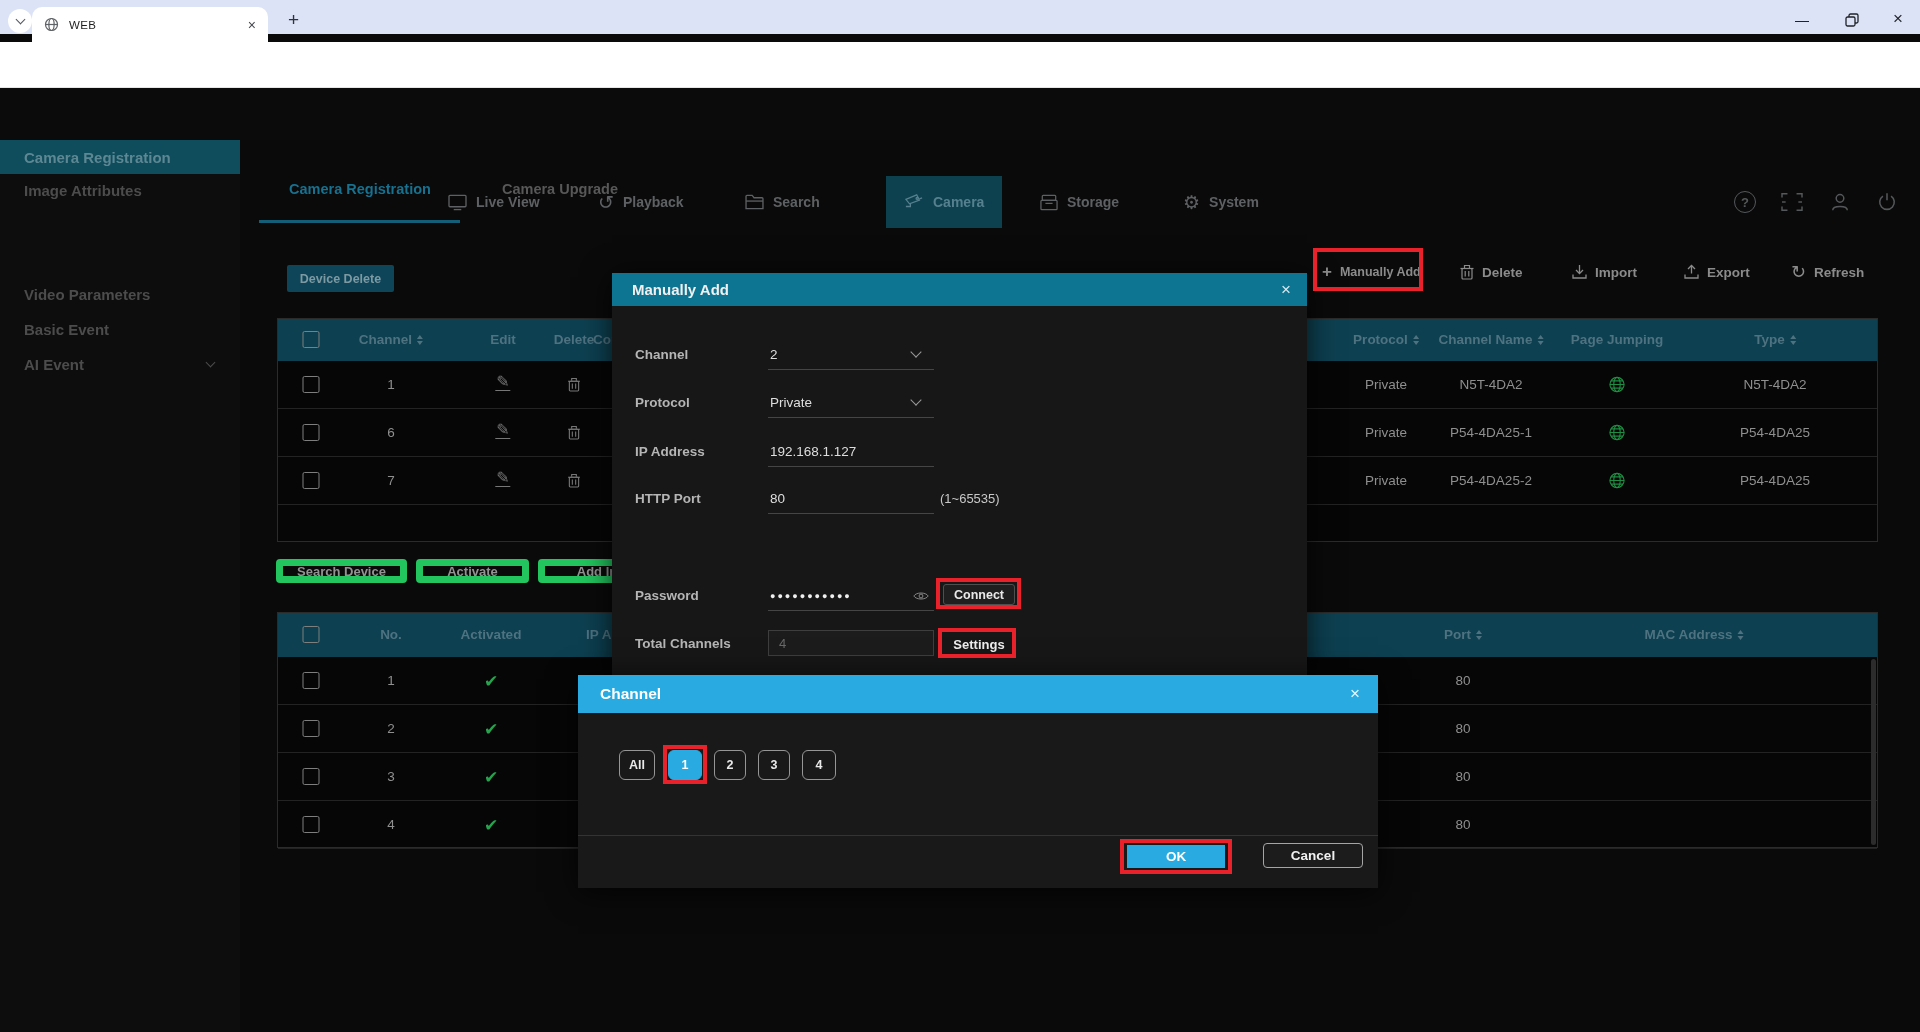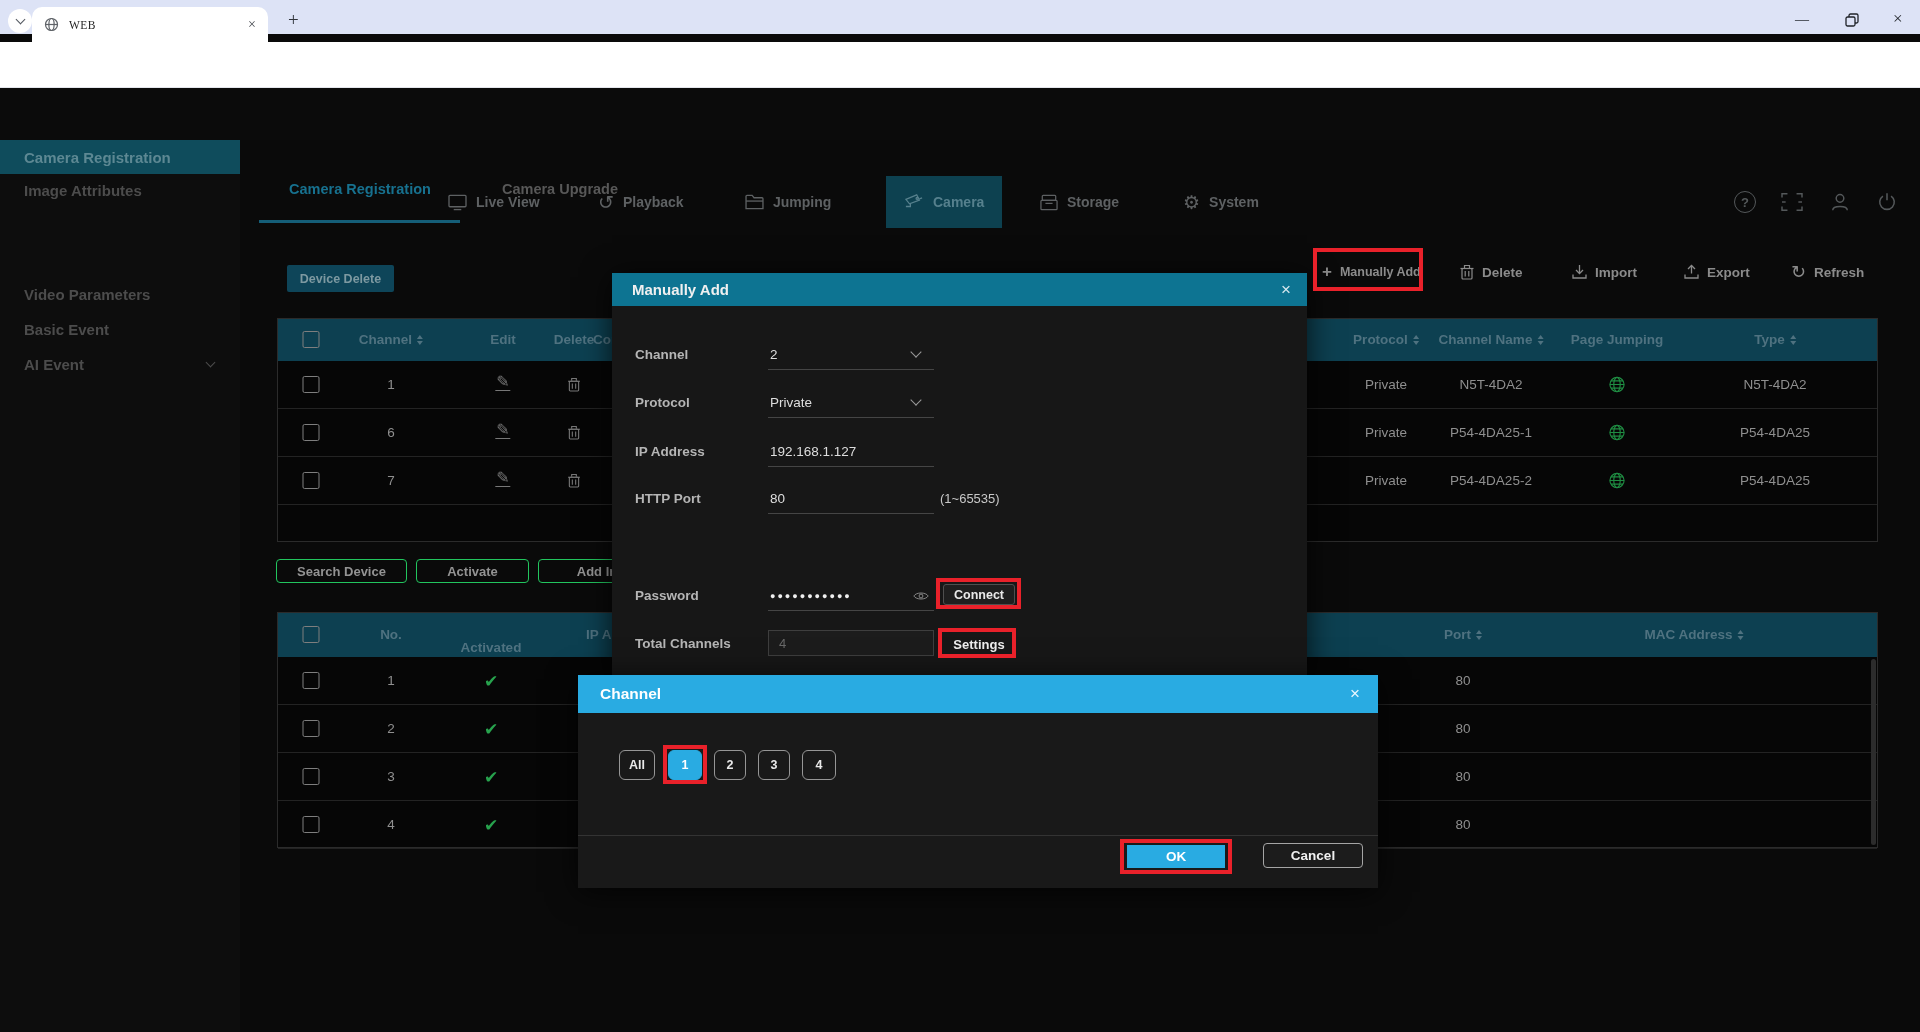--- a/index.html
+++ b/index.html
@@ -2,21 +2,21 @@
 <html><head>
 <meta charset="utf-8">
 <style>
   * { margin:0; padding:0; box-sizing:border-box; }
   html,body { width:1920px; height:1032px; background:#0a0a0a; overflow:hidden;
     font-family:"Liberation Sans","DejaVu Sans",sans-serif; }
   .abs { position:absolute; }
   #stage { position:relative; width:1920px; height:1032px; background:#0a0a0a; }
 
   
-  #tabstrip { left:0; top:0; width:1920px; height:34px; background:#dde3f6;font-family:Liberation Serif, serif; }
+  #tabstrip { left:0; top:0; width:1920px; height:34px; background:#dde3f6; }
   #tabsearch { left:8px; top:9px; width:24px; height:24px; border-radius:50%; background:#fff;
     display:flex; align-items:center; justify-content:center; }
   .chev { width:7px; height:7px; border-right:1.6px solid #51565e; border-bottom:1.6px solid #51565e;
     transform:rotate(45deg); margin-top:-3px; }
   #tab { left:32px; top:7px; width:236px; height:35px; background:#fff; border-radius:10px 10px 0 0;
     display:flex; align-items:center; }
   #tab .fav { margin-left:12px; }
   #tab .title { margin-left:10px; font-size:11.5px; color:#1f1f1f; letter-spacing:.4px; flex:1; }
   #tab .x { margin-right:12px; font-size:14px; color:#45494f; }
   #newtab { left:288px; top:9px; font-size:19px; color:#30343a; }
@@ -61,21 +61,21 @@
   .thead { background:#0d4051; color:#4f7280; font-size:13.5px; font-weight:600; position:relative; }
   .cellc { position:absolute; transform:translateX(-50%); white-space:nowrap; display:flex; align-items:center; gap:5px; }
   .rowline { position:absolute; left:0; width:100%; border-bottom:1px solid #232323; color:#8f8f8f; font-size:13.5px; }
   .ckbox { width:17px; height:17px; border:1.5px solid #7e7e7e; border-radius:2px; background:transparent; }
   .sort { display:inline-flex; flex-direction:column; gap:2px; }
   .sort i { width:0; height:0; border-left:3.5px solid transparent; border-right:3.5px solid transparent; }
   .sort .u { border-bottom:4.5px solid #4f7280; }
   .sort .d { border-top:4.5px solid #4f7280; }
   .pencil { color:#777; font-size:16px; border-bottom:1.5px solid #777; padding:0 1px 1px; line-height:14px; }
   .check { color:#27a24d; font-size:17px; font-weight:bold; }
-  .outbtn { border:1px solid #22c55e; border-radius:4px; color:#939393; font-size:13px; font-weight:600;
+  .outbtn { border:7px solid #22c55e; border-radius:4px; color:#939393; font-size:13px; font-weight:600;
     display:flex; align-items:center; justify-content:center; background:transparent; }
 
   
   .dialog { box-shadow:0 4px 28px rgba(0,0,0,.75); }
   #mdialog { left:612px; top:273px; width:695px; height:407px; background:#171717; z-index:10; }
   #mdialog .dhead { height:33px; background:#0d7492; display:flex; align-items:center; }
   #mdialog .dhead .t { margin-left:20px; font-size:15px; font-weight:600; color:#f0f0f0; }
   #mdialog .dhead .x { margin-left:auto; margin-right:16px; font-size:17px; color:#d8e8ee; }
   .frow { position:absolute; left:0; width:100%; height:28px; display:flex; align-items:center; }
   .frow .flabel { position:absolute; left:23px; font-size:13.5px; color:#b5b5b5; font-weight:600; }
@@ -167,21 +167,21 @@
     </div>
     <div class="abs navitem" style="left:598px">
       <span class="gl" style="font-size:19px">↺</span>
       <span class="lbl">Playback</span>
     </div>
     <div class="abs navitem" style="left:745px">
       <svg width="19" height="16" viewBox="0 0 20 17" fill="none" stroke="currentColor" stroke-width="1.4">
           <path d="M1 15.5 V2.5 A1 1 0 0 1 2 1.5 H7.5 L9.5 4 H18 A1 1 0 0 1 19 5 V15.5 Z"></path>
           <line x1="1" y1="7.5" x2="19" y2="7.5"></line>
         </svg>
-      <span class="lbl">Jumping</span>
+      <span class="lbl">Search</span>
     </div>
     <div id="nav-camera" class="abs navitem" style="left:886px">
       <svg width="20" height="18" viewBox="0 0 22 20" fill="none" stroke="currentColor" stroke-width="1.4">
           <path d="M2 7 L14 2 L17 8 L6 12 Z"></path>
           <circle cx="14.5" cy="6" r="1.2"></circle>
           <path d="M7 12 L7 15 L2 15"></path>
           <path d="M17 6.5 L20 5.5"></path>
         </svg>
       <span class="lbl">Camera</span>
     </div>
@@ -428,21 +428,21 @@
   <div class="abs outbtn" style="left:538px;top:559px;width:131px;height:24px">Add In B</div>
 
   <div class="abs tbl" style="left:277px;top:612px;width:1601px;height:236px">
     <div class="thead" style="height:44px">
       <div class="cellc" style="left:33px;top:13px">
           <span class="ckbox"></span>
         </div>
       <div class="cellc" style="left:113px;top:14px">
           <span>No.</span>
         </div>
-      <div class="cellc" style="left:213px;top:27px">
+      <div class="cellc" style="left:213px;top:14px">
           <span>Activated</span>
         </div>
       <div class="cellc" style="left:308px;top:14px;transform:none">
           <span>IP Add</span>
         </div>
       <div class="cellc" style="left:1185px;top:14px">
           <span>Port</span>
           <span class="sort">
             <i class="u"></i>
             <i class="d"></i>

